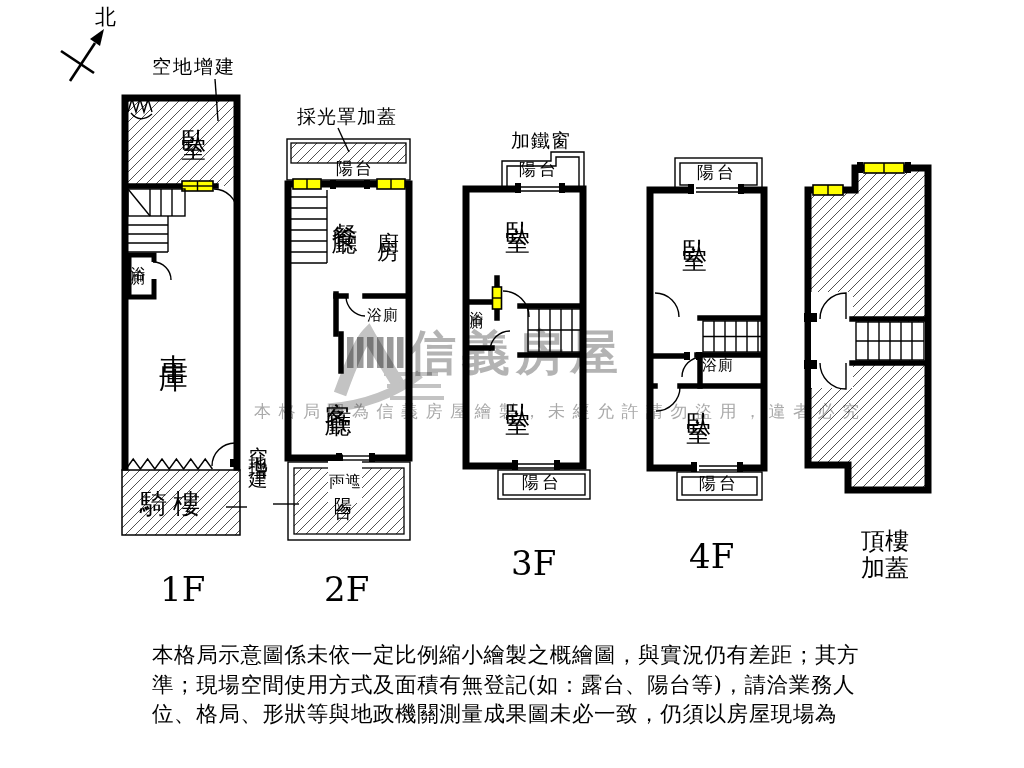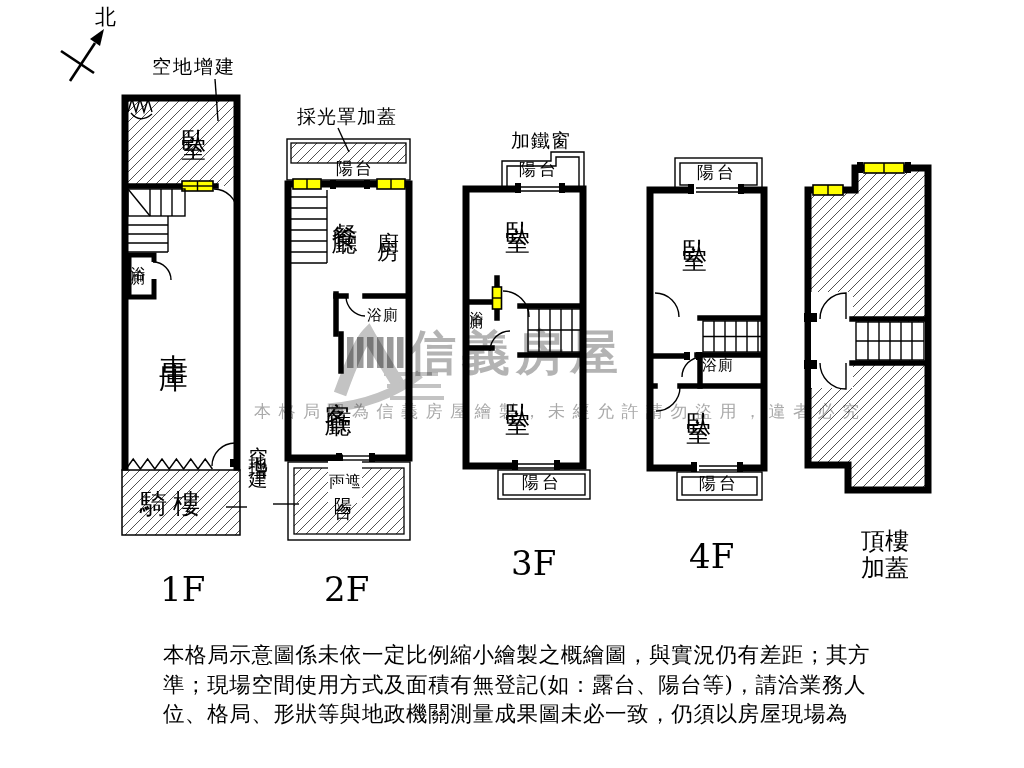--- a/index.html
+++ b/index.html
@@ -9,21 +9,21 @@
   .lbl{position:absolute;z-index:3;white-space:nowrap;line-height:1.12;}
   .v{writing-mode:vertical-rl;text-orientation:upright;white-space:normal;line-height:1;}
   .wm{position:absolute;z-index:2;mix-blend-mode:multiply;color:var(--watermark-gray);}
   .win{fill:var(--window-yellow);stroke:#000;stroke-width:1.6;}
   .wall{stroke:var(--wall-black);stroke-width:7;fill:none;stroke-linecap:square;}
   .wall5{stroke:var(--wall-black);stroke-width:5.5;fill:none;stroke-linecap:square;}
   .thin{stroke:#000;stroke-width:1.4;fill:none;}
   .post{fill:#000;}
   .graybar{fill:var(--stair-gray);}
   .white{fill:#fff;stroke:none;}
-  #disclaimer{position:absolute;left:163px;top:640px;width:750px;z-index:3;
+  #disclaimer{position:absolute;left:152px;top:640px;width:750px;z-index:3;
               font-size:21.5px;line-height:29.5px;letter-spacing:0.6px;}
   #brand-wm{left:408px;top:326px;font-size:48px;font-weight:bold;letter-spacing:6px;opacity:.8;}
   #notice-wm{left:254px;top:402px;font-size:17px;letter-spacing:7.5px;opacity:.9;}
   #roof-label{text-align:center;width:80px;white-space:normal;}
 </style>
 </head>
 <body>
 
 <div id="stage">
 

